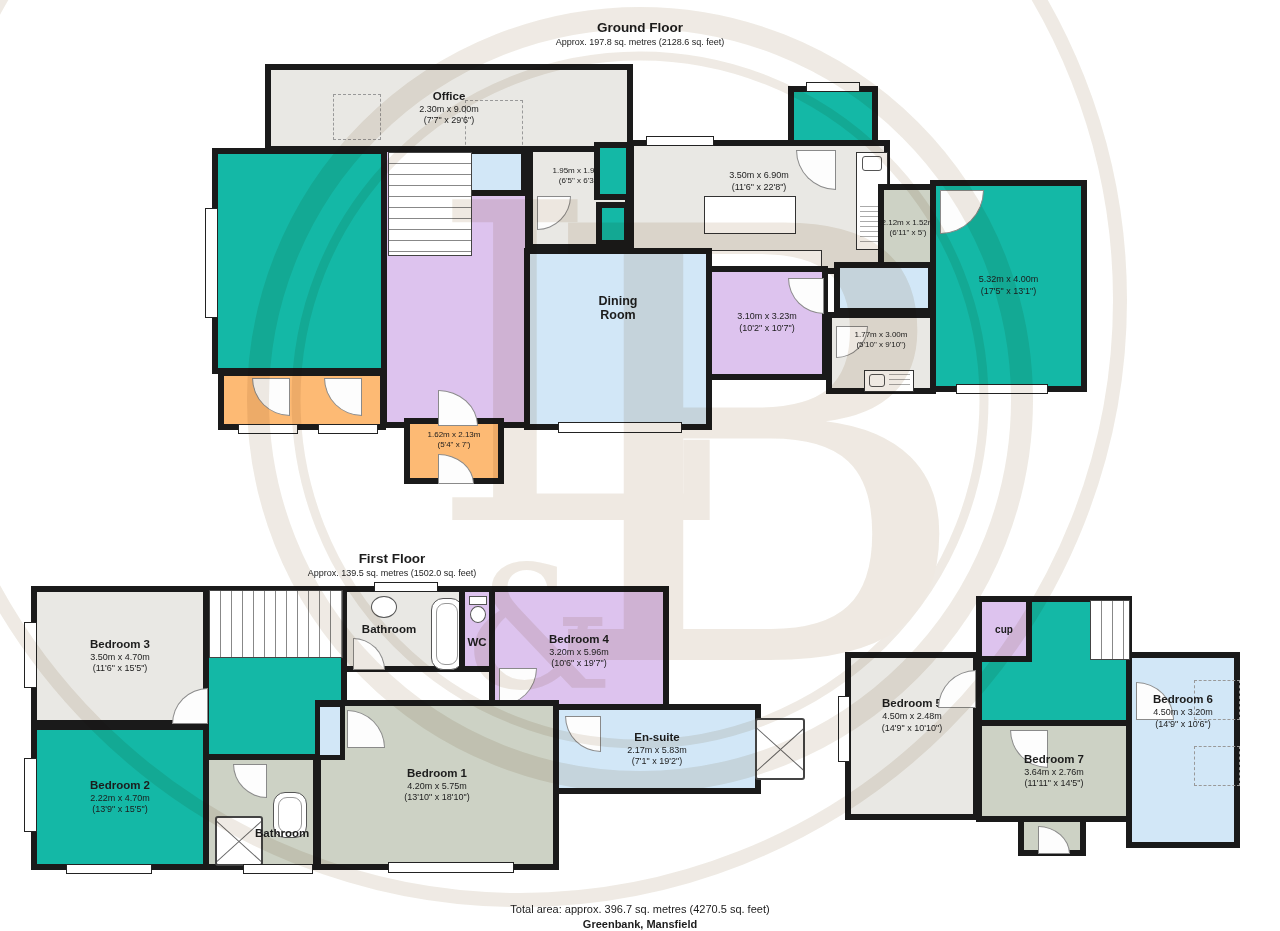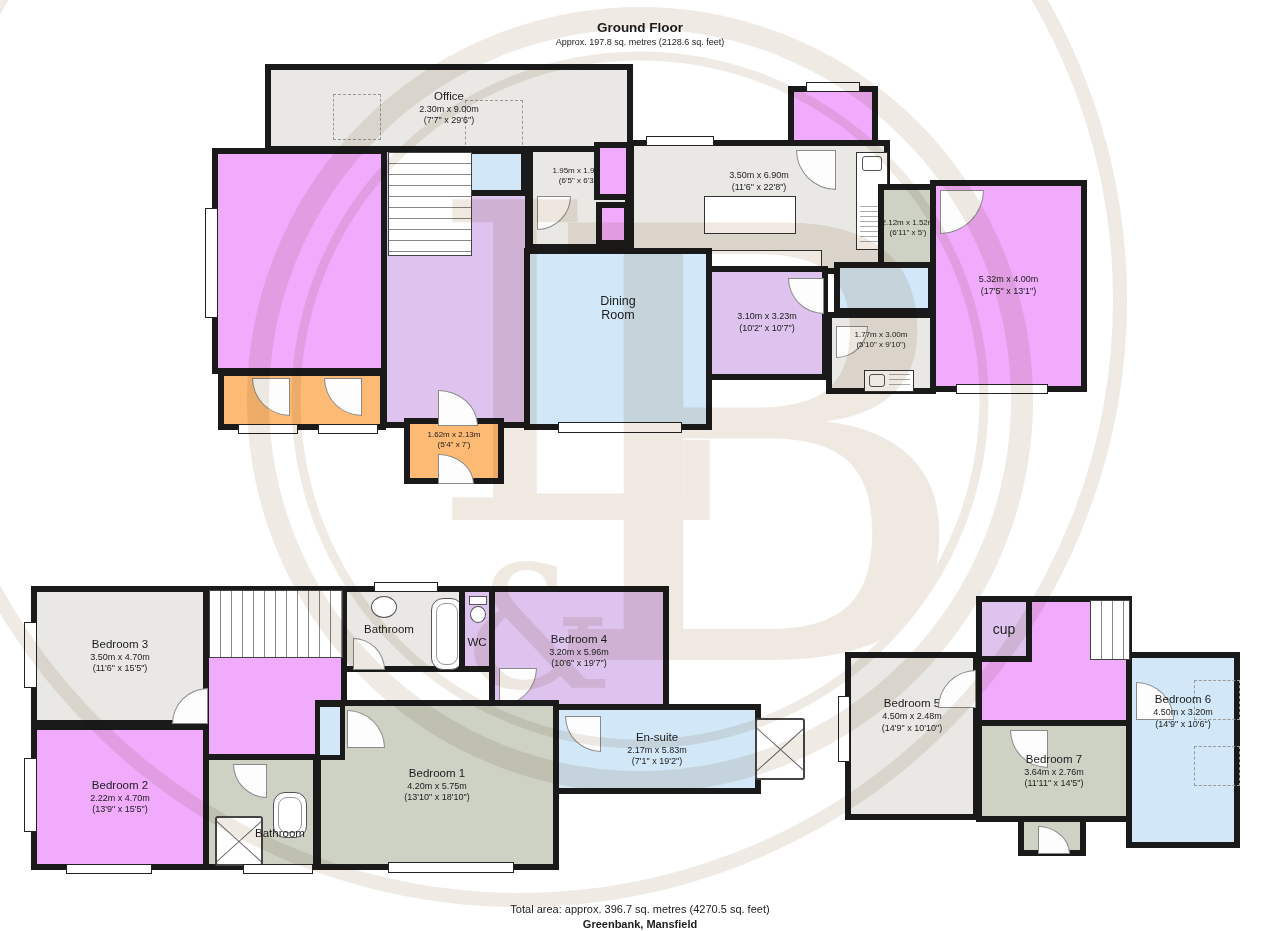--- a/index.html
+++ b/index.html
@@ -1,25 +1,25 @@
 <!DOCTYPE html>
 <html><head>
 <meta charset="utf-8">
 <style>
   html,body{margin:0;padding:0;background:#ffffff;}
   .canvas{position:relative;width:1280px;height:931px;background:#fff;overflow:hidden;
           font-family:"Liberation Sans", sans-serif;color:#1c1c1c;}
   .room{position:absolute;box-sizing:border-box;border:6px solid #1a1a1a;
         display:flex;flex-direction:column;align-items:center;justify-content:center;text-align:center;z-index:2;}
   .room.top{justify-content:flex-start;}
-  .bg-olive{background:#f0abfc}.bg-gray{background:#e9e8e4}.bg-gg{background:#cdd2c5}
+  .bg-olive{background:#14b8a6}.bg-gray{background:#e9e8e4}.bg-gg{background:#cdd2c5}
   .bg-lav{background:#ddc3ee}.bg-blue{background:#d2e7f7}.bg-cons{background:#fdba74}
   .lbl{font-size:9px;line-height:1.3;z-index:6;position:relative;}
   .lbl span{display:block;white-space:nowrap;}
-  .lbl .nm{font-weight:normal;font-size:11.5px;}
+  .lbl .nm{font-weight:bold;font-size:11.5px;}
   .lbl .nm-wrap{white-space:normal;width:58px;font-size:12.5px;line-height:1.15;margin:0 auto;}
   .lbl .sm{font-size:8px;}
   .ftitle{position:absolute;text-align:center;z-index:7;}
   .ft{font-weight:bold;font-size:13.5px;}
   .fs{font-size:9px;margin-top:2px;}
   .footer{position:absolute;text-align:center;z-index:7;font-size:11px;line-height:1.35;}
   .addr{font-weight:bold;}
   .win{position:absolute;background:#fff;border:1.2px solid #222;z-index:4;}
   .stairs{position:absolute;background:#fff;border:1px solid #444;z-index:3;}
   .st-v{background-image:repeating-linear-gradient(to bottom,rgba(0,0,0,0) 0 10px,#888 10px 11px);}
@@ -154,20 +154,24 @@
   </div>
 
   <div class="room bg-cons top" style="left:404px;top:418px;width:100px;height:66px;padding-top:6px">
     <div class="lbl">
       <span class="sm">1.62m x 2.13m</span>
       <span class="sm">(5'4" x 7')</span>
     </div>
     <div class="door q-tr" style="left:28px;top:30px;width:34px;height:28px"></div>
   </div>
 
+  <div class="ftitle" style="left:242px;top:551px;width:300px">
+    <div class="ft">First Floor</div>
+    <div class="fs">Approx. 139.5 sq. metres (1502.0 sq. feet)</div>
+  </div>
 
   <div class="room bg-gray" style="left:31px;top:586px;width:178px;height:140px">
     <div class="lbl">
       <span class="nm">Bedroom 3</span>
       <span>3.50m x 4.70m</span>
       <span>(11'6" x 15'5")</span>
     </div>
   </div>
   <div class="win" style="left:24px;top:622px;width:11px;height:64px"></div>
 
@@ -243,21 +247,21 @@
       <span class="nm">Bathroom</span>
     </div>
   </div>
   <div class="win" style="left:243px;top:864px;width:68px;height:8px"></div>
 
 
   <div class="room bg-olive" style="left:976px;top:596px;width:156px;height:130px"></div>
   <div class="stairs st-h" style="left:1090px;top:600px;width:38px;height:58px"></div>
   <div class="room bg-lav" style="left:976px;top:596px;width:56px;height:66px">
     <div class="lbl">
-      <span class="nm" style="font-size:14px">cup</span>
+      <span class="nm" style="font-size:10px">cup</span>
     </div>
   </div>
 
   <div class="room bg-gray top" style="left:845px;top:652px;width:134px;height:168px;padding-top:38px">
     <div class="lbl">
       <span class="nm">Bedroom 5</span>
       <span>4.50m x 2.48m</span>
       <span>(14'9" x 10'10")</span>
     </div>
   </div>

